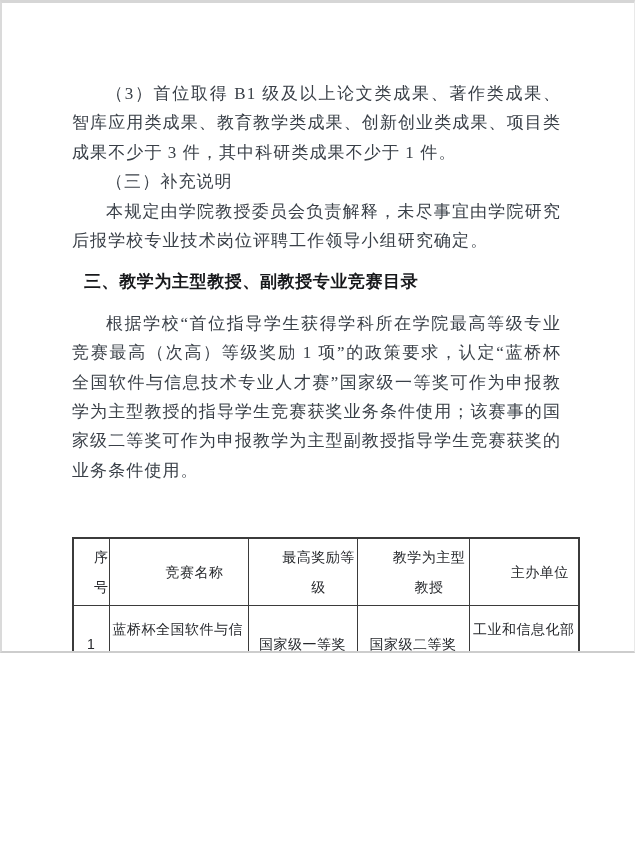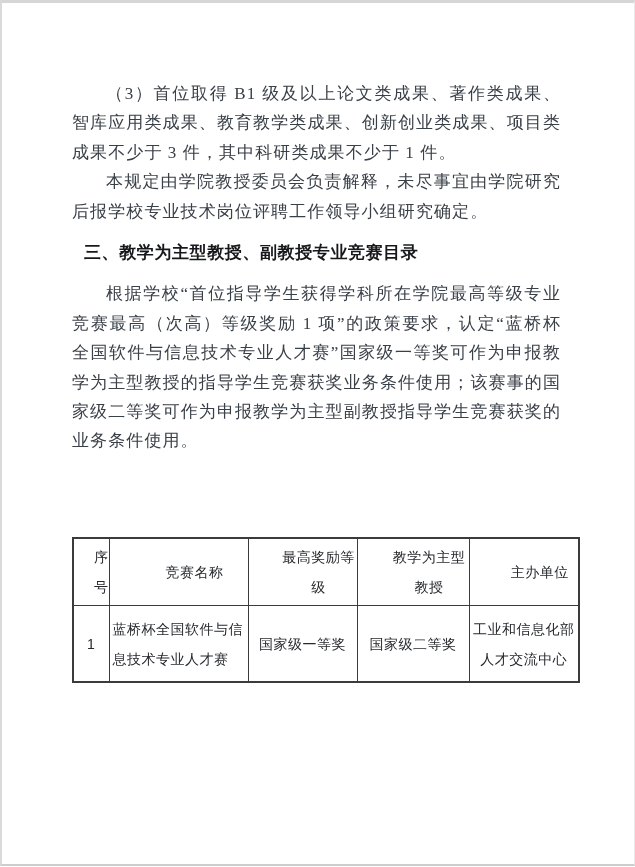--- a/index.html
+++ b/index.html
@@ -1,19 +1,19 @@
 <!DOCTYPE html>
 <html><head>
 <meta charset="utf-8">
 <style>
   html, body { margin: 0; padding: 0; background: #ffffff; }
   .page-frame {
     position: relative;
     width: 635px;
-    height: 866px;
+    height: 653px;
     box-sizing: border-box;
     background: #ffffff;
     border-top: 3px solid #d6d6d6;
     border-left: 2px solid #dadada;
     border-right: 1px solid #e9e9e9;
     border-bottom: 2px solid #cdcdcd;
     overflow: hidden;
     font-family: "Liberation Serif", "DejaVu Serif", serif;
   }
   .doc-body {
@@ -69,20 +69,21 @@
   .comp-table th.col-seq { padding: 0 20px; }
   .comp-table td.cell-name { text-align: left; padding: 0 3px; }
   .comp-table td.cell-host { padding: 0 0; }
 </style>
 </head>
 <body>
 
 <div class="page-frame">
   <div class="doc-body">
     <p class="para">（3）首位取得 B1 级及以上论文类成果、著作类成果、智库应用类成果、教育教学类成果、创新创业类成果、项目类成果不少于 3 件，其中科研类成果不少于 1 件。</p>
+    <p class="para">（三）补充说明</p>
     <p class="para">本规定由学院教授委员会负责解释，未尽事宜由学院研究后报学校专业技术岗位评聘工作领导小组研究确定。</p>
     <p class="section-heading">三、教学为主型教授、副教授专业竞赛目录</p>
     <p class="para">根据学校“首位指导学生获得学科所在学院最高等级专业竞赛最高（次高）等级奖励 1 项”的政策要求，认定“蓝桥杯全国软件与信息技术专业人才赛”国家级一等奖可作为申报教学为主型教授的指导学生竞赛获奖业务条件使用；该赛事的国家级二等奖可作为申报教学为主型副教授指导学生竞赛获奖的业务条件使用。</p>
   </div>
 
   <table class="comp-table">
     <colgroup>
       <col style="width:36px">
       <col style="width:139px">
       <col style="width:109px">

